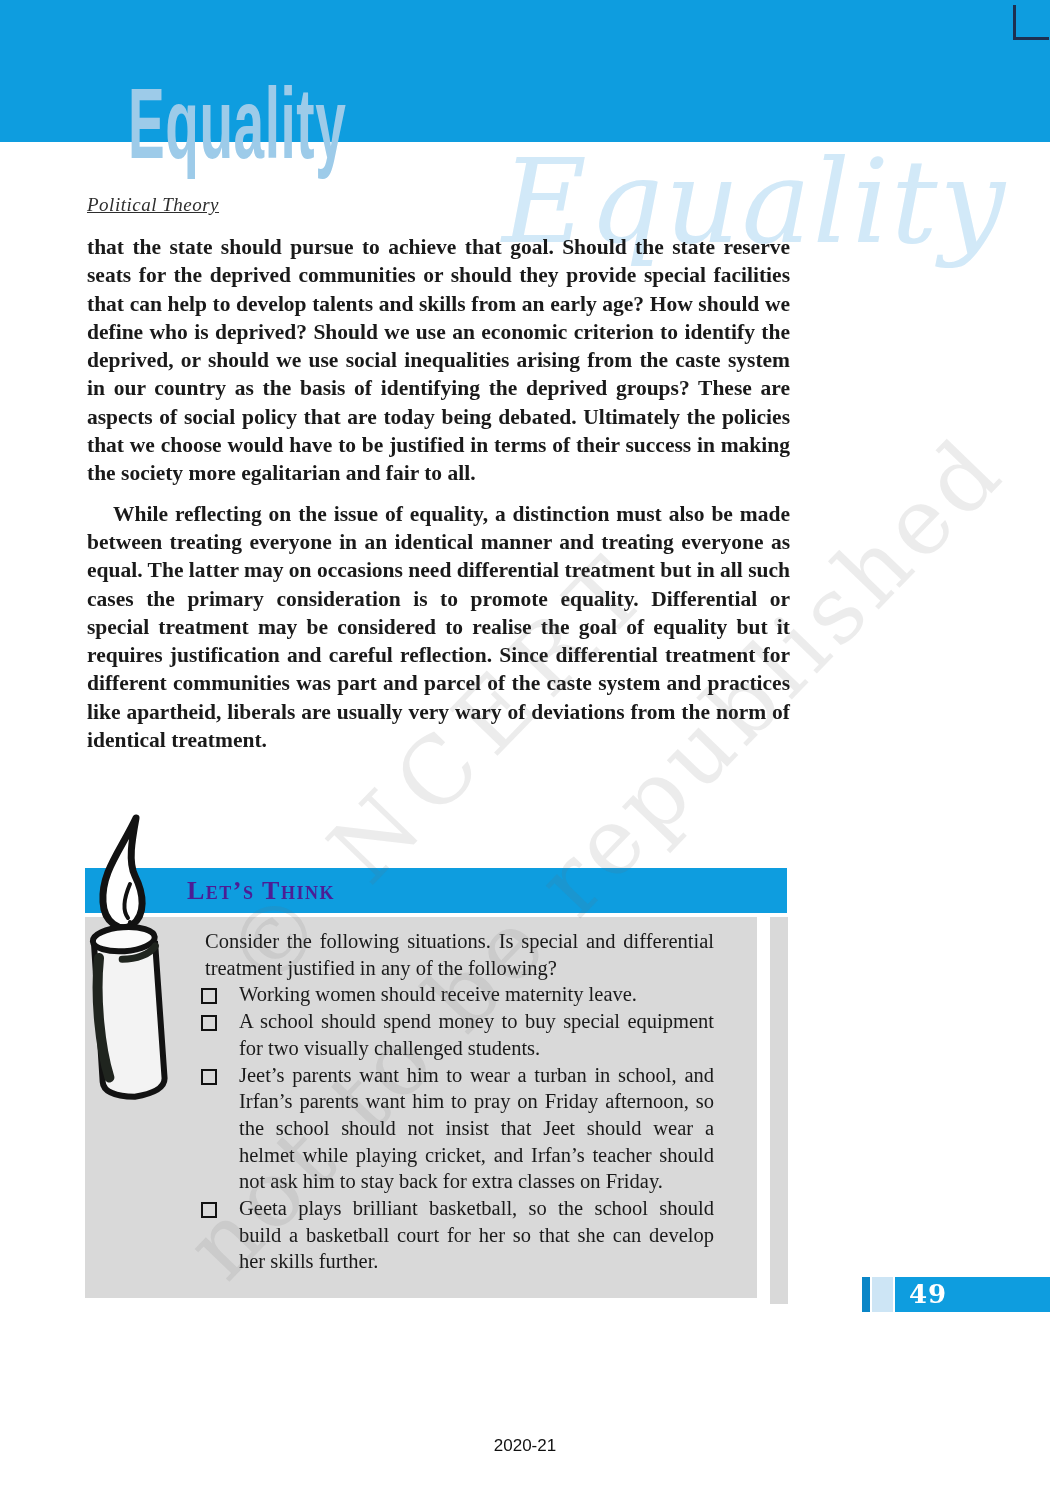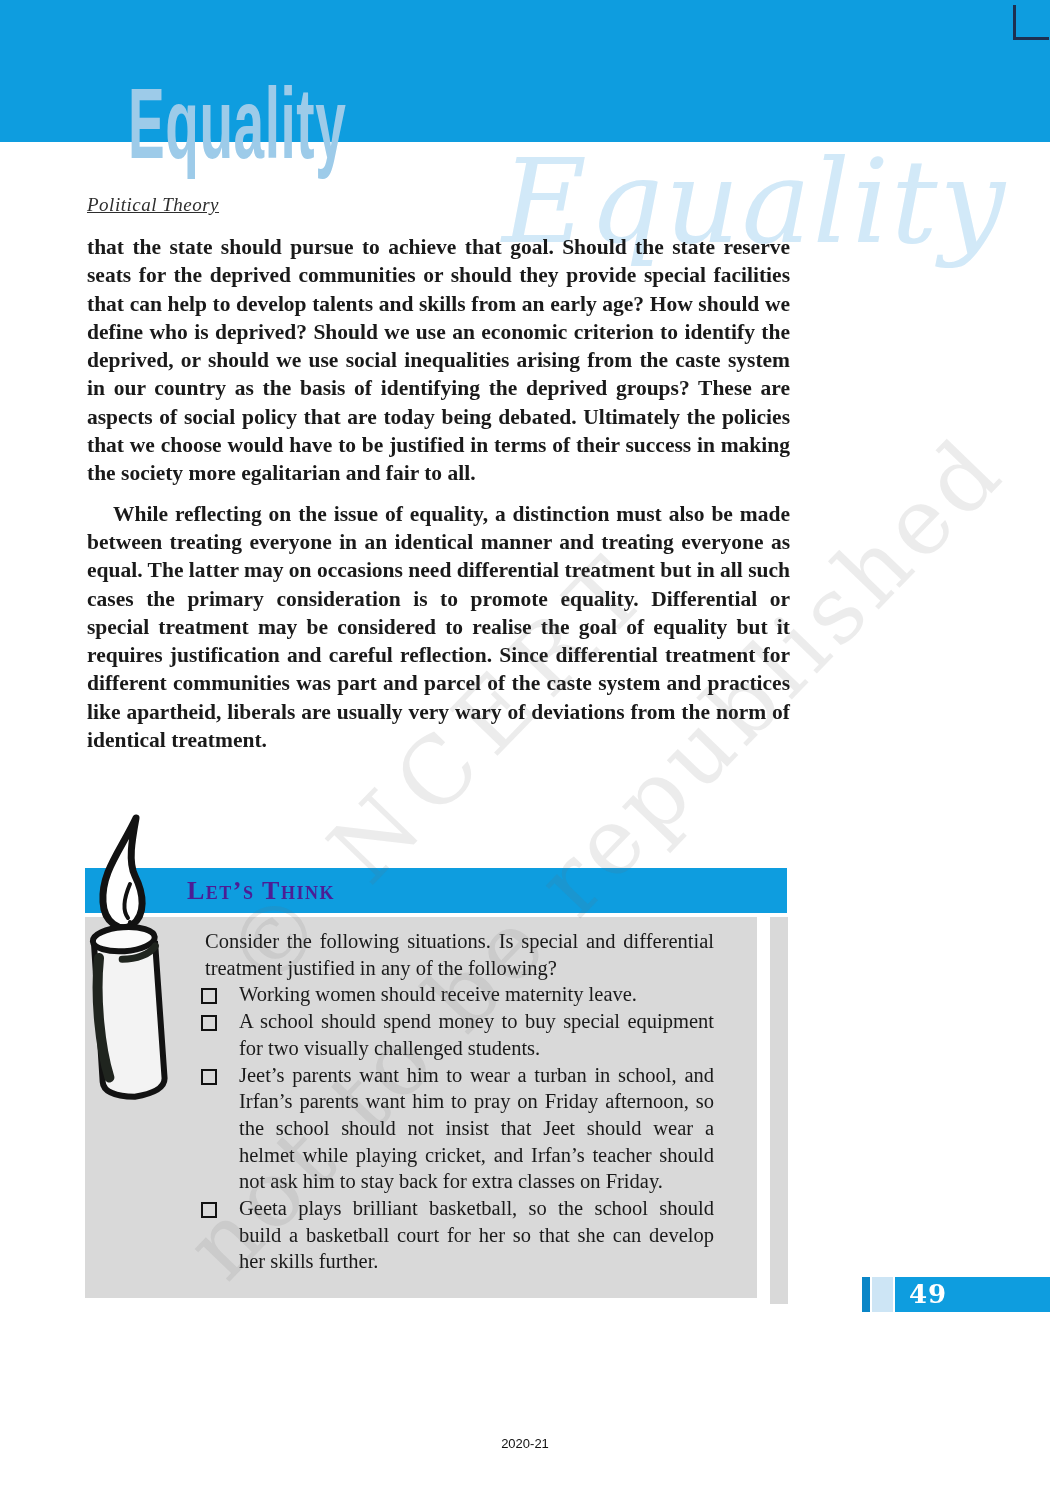--- a/index.html
+++ b/index.html
@@ -60,21 +60,21 @@
 
   
   .badge{position:absolute;left:862px;top:1277px;height:35px;z-index:2;display:flex;}
   .badge .bar-dark{width:8px;height:35px;background:#0a86c7;}
   .badge .bar-light{width:21px;height:35px;background:#cde5f5;margin-left:2px;}
   .badge .bar-main{width:157px;height:35px;background:#0e9ddf;margin-left:2px;
     color:#fff;font-family:"DejaVu Serif",serif;font-weight:bold;font-size:26px;line-height:35px;
     padding-left:14px;box-sizing:border-box;letter-spacing:1px;}
 
   .footer-year{position:absolute;left:0;top:1436px;width:1050px;text-align:center;z-index:2;
-    font-family:"Liberation Sans",sans-serif;font-size:13px;color:#111;}
+    font-family:"Liberation Sans",sans-serif;font-size:17px;color:#111;}
 </style>
 </head>
 <body>
 
 <div class="page">
 
   <div class="top-band"></div>
 
   <div class="corner-mark">
     <div class="v"></div>

